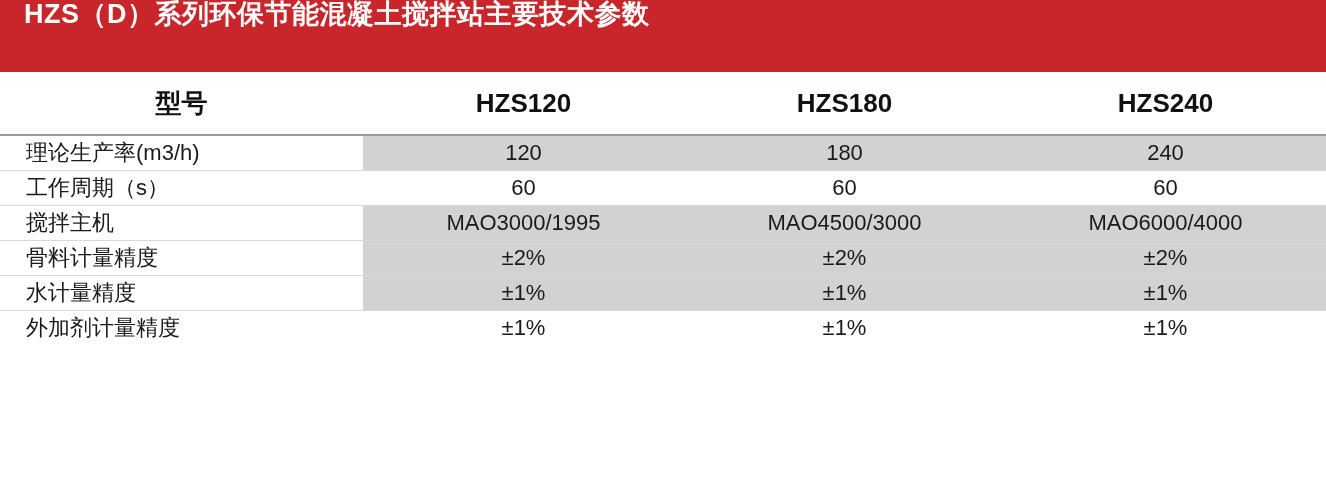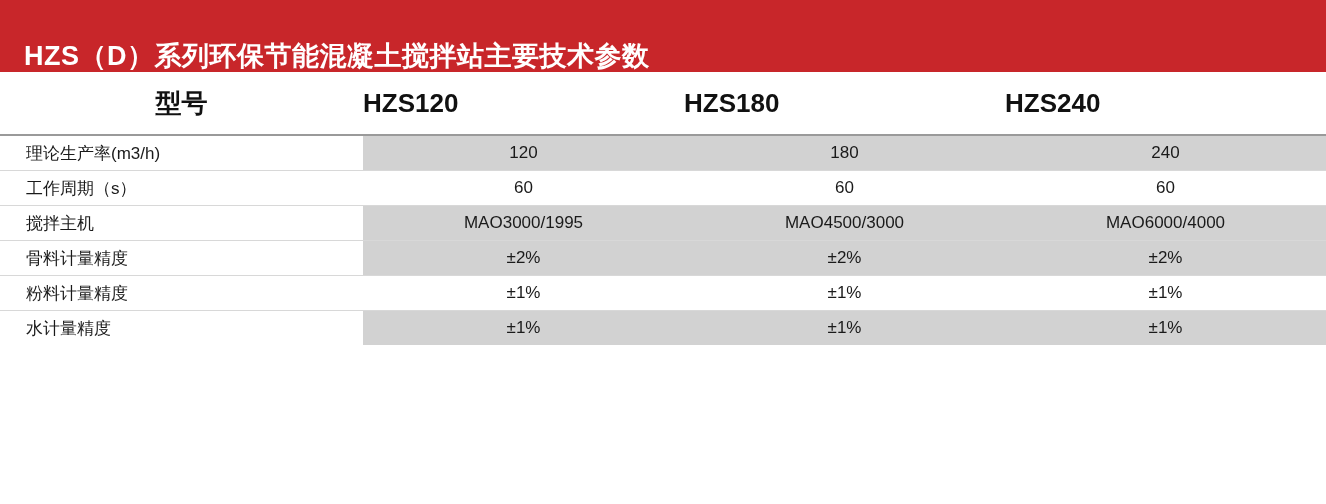--- a/index.html
+++ b/index.html
@@ -16,21 +16,21 @@
   .sheet {
     width: 1326px;
     height: 504px;
     position: relative;
     background: #ffffff;
   }
   .title-bar {
     height: 72px;
     background: #c8262a;
     display: flex;
-    align-items: flex-end;
+    align-items: flex-start;
     padding-left: 24px;
     box-sizing: border-box;
   }
   .title-bar .title-text {
     color: #ffffff;
     font-size: 27px;
     font-weight: bold;
     letter-spacing: 0.5px;
     line-height: 1.1;
   }
@@ -45,32 +45,32 @@
   table.spec col.c3 { width: 321px; }
   table.spec th, table.spec td {
     padding: 0;
     margin: 0;
   }
   thead th {
     height: 62px;
     font-size: 26px;
     font-weight: bold;
     color: #111111;
-    text-align: left;
+    text-align: center;
     vertical-align: middle;
     background: #ffffff;
     border-bottom: 2px solid #9a9a9a;
   }
   thead th.label-head {
     text-align: center;
     padding-left: 0;
   }
   tbody td {
     height: 34px;
-    font-size: 17px;
+    font-size: 22px;
     color: #1a1a1a;
     vertical-align: middle;
     border-bottom: 1px solid #d8d8d8;
   }
   tbody td.row-label {
     text-align: left;
     padding-left: 26px;
     background: #ffffff;
   }
   tbody td.val {
@@ -128,28 +128,28 @@
         <td class="val">MAO3000/1995</td>
         <td class="val">MAO4500/3000</td>
         <td class="val">MAO6000/4000</td>
       </tr>
       <tr class="shaded">
         <td class="row-label">骨料计量精度</td>
         <td class="val">±2%</td>
         <td class="val">±2%</td>
         <td class="val">±2%</td>
       </tr>
-      <tr class="plain">
-        <td class="row-label">粉料计量精度</td>
+      <tr class="shaded">
+        <td class="row-label">水计量精度</td>
         <td class="val">±1%</td>
         <td class="val">±1%</td>
         <td class="val">±1%</td>
       </tr>
-      <tr class="shaded">
-        <td class="row-label">水计量精度</td>
+      <tr class="plain">
+        <td class="row-label">外加剂计量精度</td>
         <td class="val">±1%</td>
         <td class="val">±1%</td>
         <td class="val">±1%</td>
       </tr>
     </tbody>
   </table>
 
 </div>
 
 </body></html>

